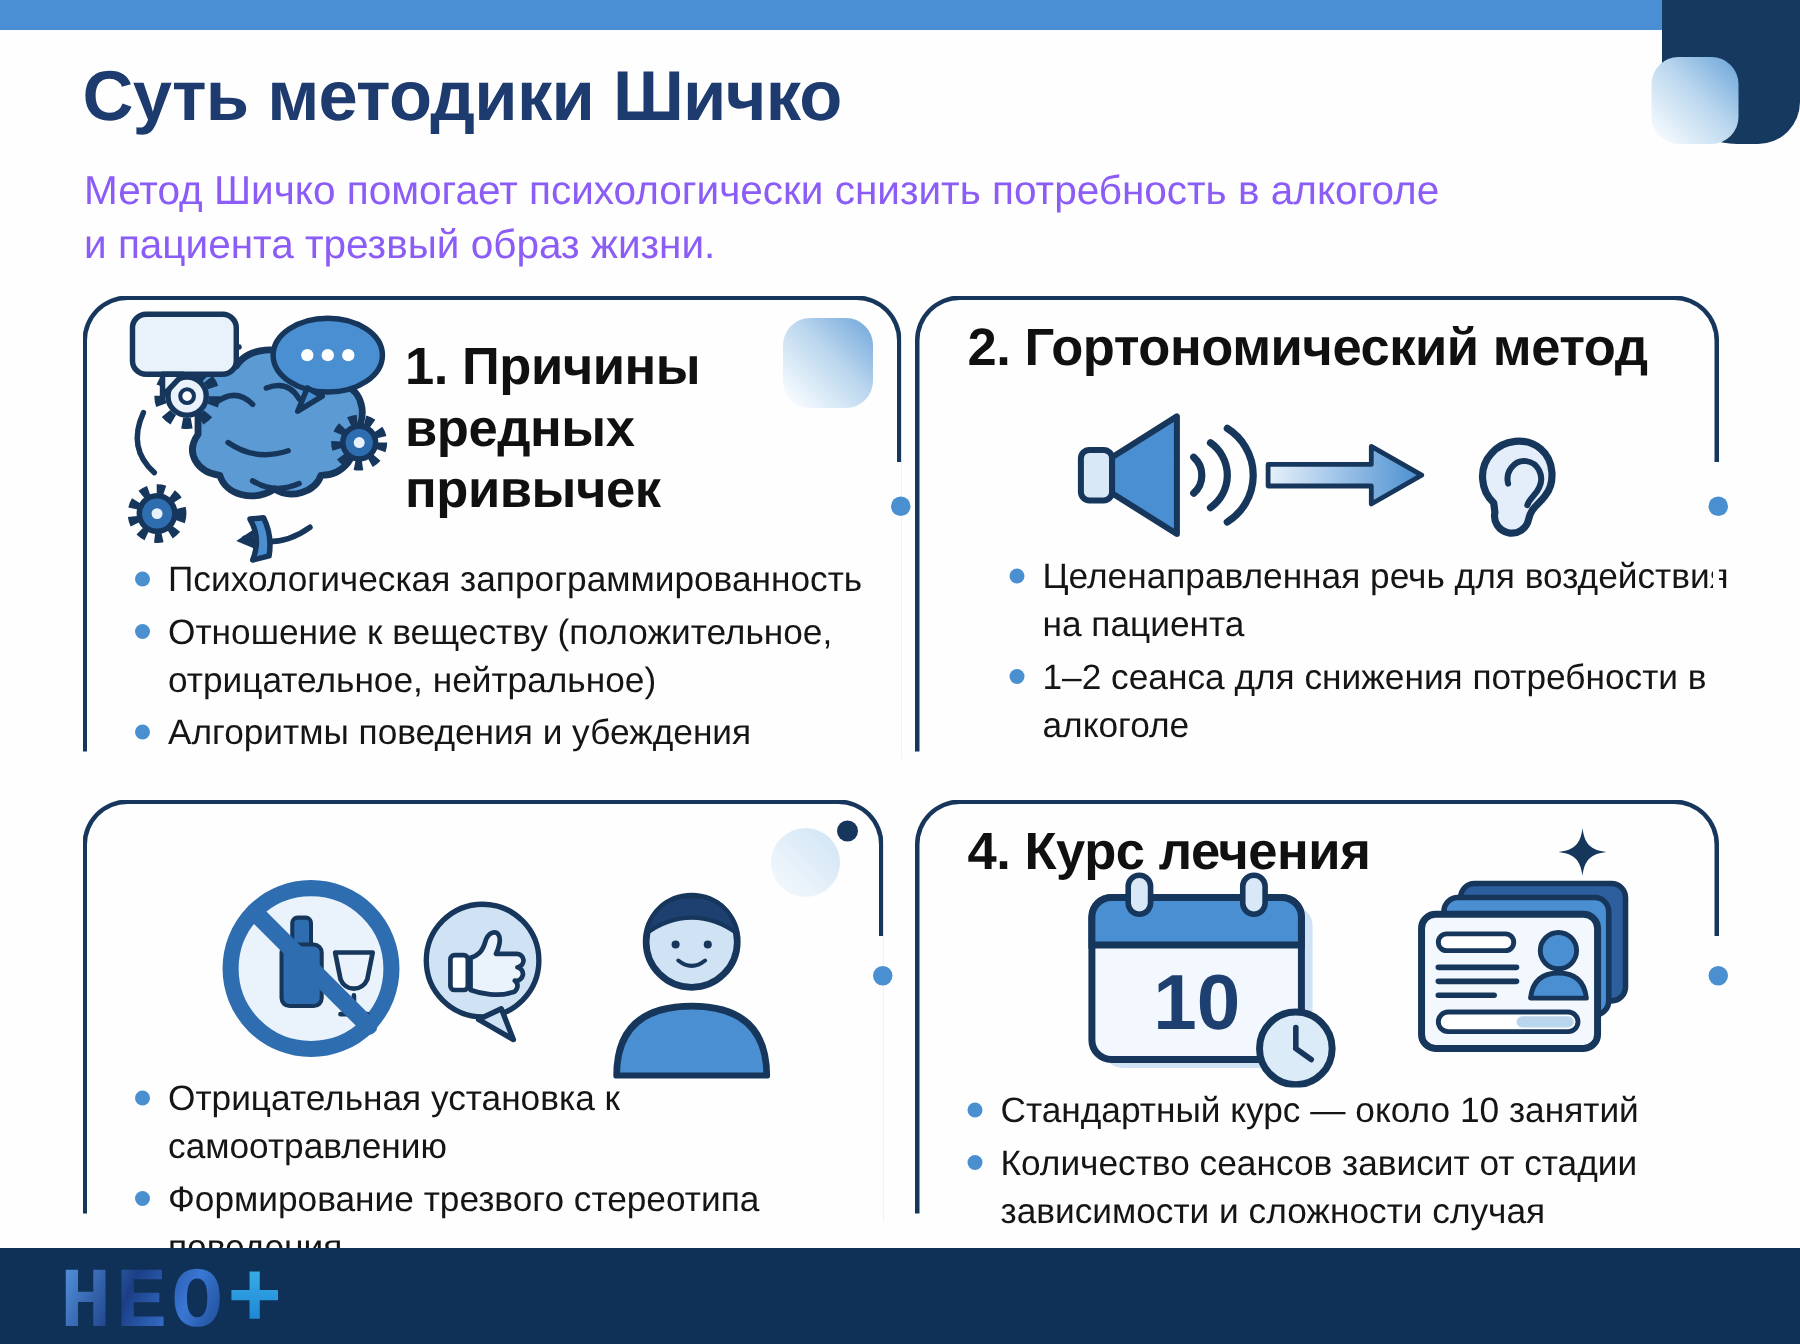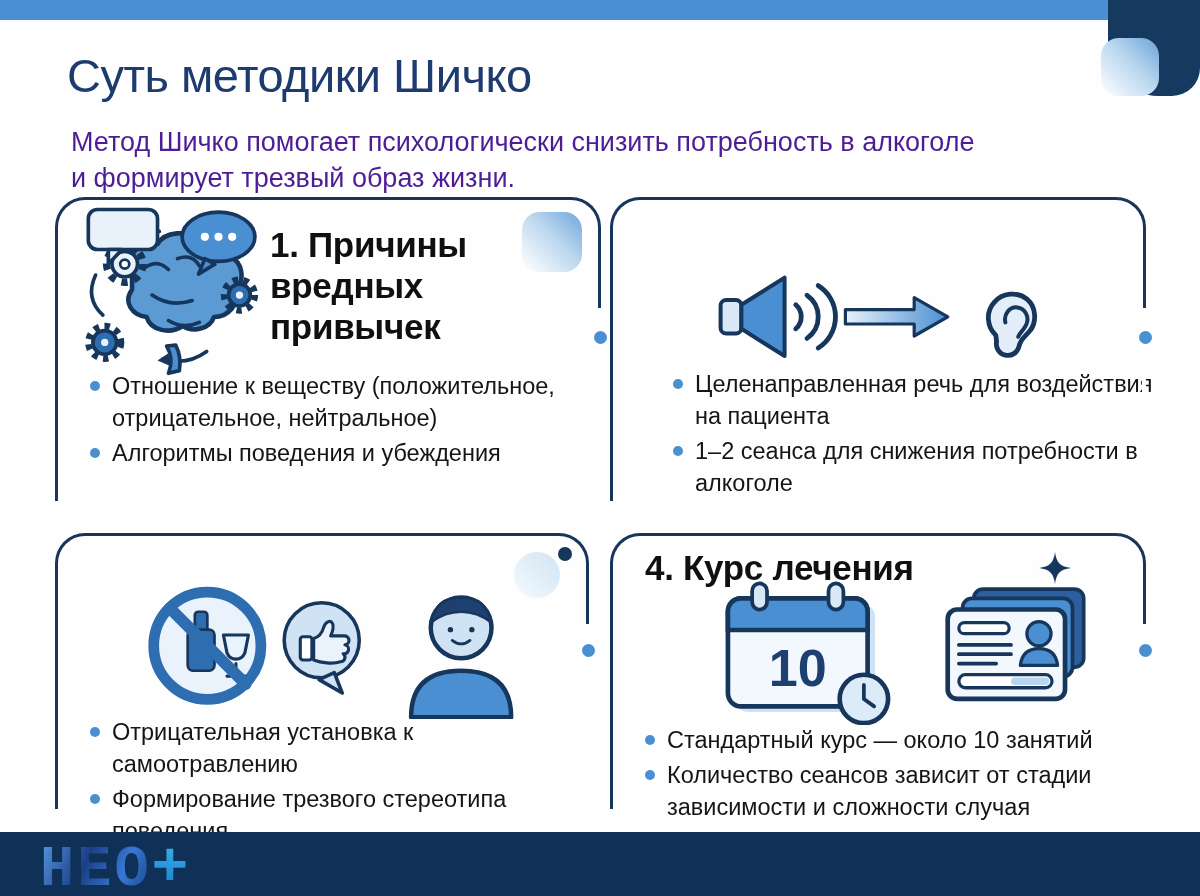--- a/index.html
+++ b/index.html
@@ -7,23 +7,23 @@
        font-family:"Liberation Sans", sans-serif;}
   .canvas{position:absolute;left:0;top:0;width:1200px;height:896px;background:#fefefe;}
 
   
   .topbar{position:absolute;left:0;top:0;width:1200px;height:20px;background:#4a8ed3;}
   .corner-blob{position:absolute;right:0;top:0;width:92px;height:96px;background:#16395f;
                border-radius:0 0 28px 50px;}
   .corner-squircle{position:absolute;right:41px;top:38px;width:58px;height:58px;border-radius:18px;
                background:linear-gradient(225deg,#6aa3d8 0%,#b9d6ee 45%,#f2f8fd 90%);}
 
-  .title{position:absolute;left:55px;top:36px;margin:12px;font-size:47px;font-weight:400;
+  .title{position:absolute;left:55px;top:36px;margin:0;font-size:47px;font-weight:700;
          color:#1d3b6e;letter-spacing:-0.5px;}
-  .subtitle{position:absolute;left:55px;top:108px;margin:16px;font-size:27px;color:#4c1d95;line-height:36px;}
+  .subtitle{position:absolute;left:55px;top:108px;margin:1px;font-size:27px;color:#8b5cf6;line-height:36px;}
   .subtitle span{display:block;}
 
   
   .card{position:absolute;border:3px solid #16365c;border-bottom:none;
         border-radius:30px 30px 0 0;background:transparent;}
   .card1{left:55px;top:197px;width:528px;height:306px;padding-left:12px;}
   .card2{left:610px;top:197px;width:530px;height:306px;}
   .card3{left:55px;top:533px;width:528px;height:278px;}
   .card4{left:610px;top:533px;width:530px;height:278px;}
 
@@ -81,21 +81,21 @@
 
 <div class="canvas">
 
   <div class="topbar"></div>
   <div class="corner-blob"></div>
   <div class="corner-squircle"></div>
 
   <h1 class="title">Суть методики Шичко</h1>
   <p class="subtitle">
     <span>Метод Шичко помогает психологически снизить потребность в алкоголе</span>
-    <span>и формирует трезвый образ жизни.</span>
+    <span>и пациента трезвый образ жизни.</span>
   </p>
 
   <section class="card card1 row1">
     <div class="deco-squircle"></div>
     <svg class="icon-svg i1" width="210" height="173" viewBox="0 0 230 190">
       <path d="M100,30 q-22,2 -32,20" fill="none" stroke="#16365c" stroke-width="4" stroke-linecap="round"></path>
       <path d="M30,78 q-12,26 8,44" fill="none" stroke="#16365c" stroke-width="4" stroke-linecap="round"></path>
       <path d="M152,162 q-22,16 -48,8" fill="none" stroke="#16365c" stroke-width="4" stroke-linecap="round"></path>
       <polygon points="110,164 98,172 112,178" fill="#16365c"></polygon>
       <path d="M70,78 c-10,-20 8,-38 28,-34 c8,-14 34,-16 44,-4 c16,-8 36,2 36,18 c14,6 16,26 6,36 c4,16 -8,30 -24,30 c-4,12 -22,18 -34,10 c-16,10 -36,4 -40,-10 c-16,-2 -26,-16 -16,-30 z" fill="#5b9ad2" stroke="#16365c" stroke-width="5" stroke-linejoin="round"></path>
@@ -123,29 +123,31 @@
       <g>
         <ellipse cx="165" cy="36" rx="40" ry="27" fill="#4a8fd1" stroke="#16365c" stroke-width="4"></ellipse>
         <path d="M150,60 l-7,17 l18,-11 z" fill="#4a8fd1" stroke="#16365c" stroke-width="4" stroke-linejoin="round"></path>
         <circle cx="150" cy="36" r="4.5" fill="#ffffff"></circle>
         <circle cx="165" cy="36" r="4.5" fill="#ffffff"></circle>
         <circle cx="180" cy="36" r="4.5" fill="#ffffff"></circle>
       </g>
     </svg>
     <h2 class="card-title t1">1. Причины вредных привычек</h2>
     <ul class="bullets b1">
+      <li>Психологическая запрограммированность</li>
       <li>Отношение к веществу (положительное, отрицательное, нейтральное)</li>
       <li>Алгоритмы поведения и убеждения</li>
     </ul>
     <div class="cover-right"></div>
     <div class="cover-left-end"></div>
     <div class="gap-dot"></div>
   </section>
 
   <section class="card card2 row1">
+    <h2 class="card-title t2">2. Гортономический метод</h2>
     <svg class="icon-svg i2" width="370" height="112" viewBox="0 0 430 140">
       <defs>
         <linearGradient id="ag" x1="0" y1="0" x2="1" y2="0">
           <stop offset="0" stop-color="#e7f1fb"></stop>
             <stop offset="1" stop-color="#4a8fd1"></stop>
         </linearGradient>
       </defs>
       <g>
         <rect x="12" y="50" width="26" height="42" rx="7" fill="#d9e8f6" stroke="#16365c" stroke-width="5"></rect>
         <path d="M38,56 L92,22 L92,120 L38,86 Z" fill="#4a8fd1" stroke="#16365c" stroke-width="5" stroke-linejoin="round"></path>

